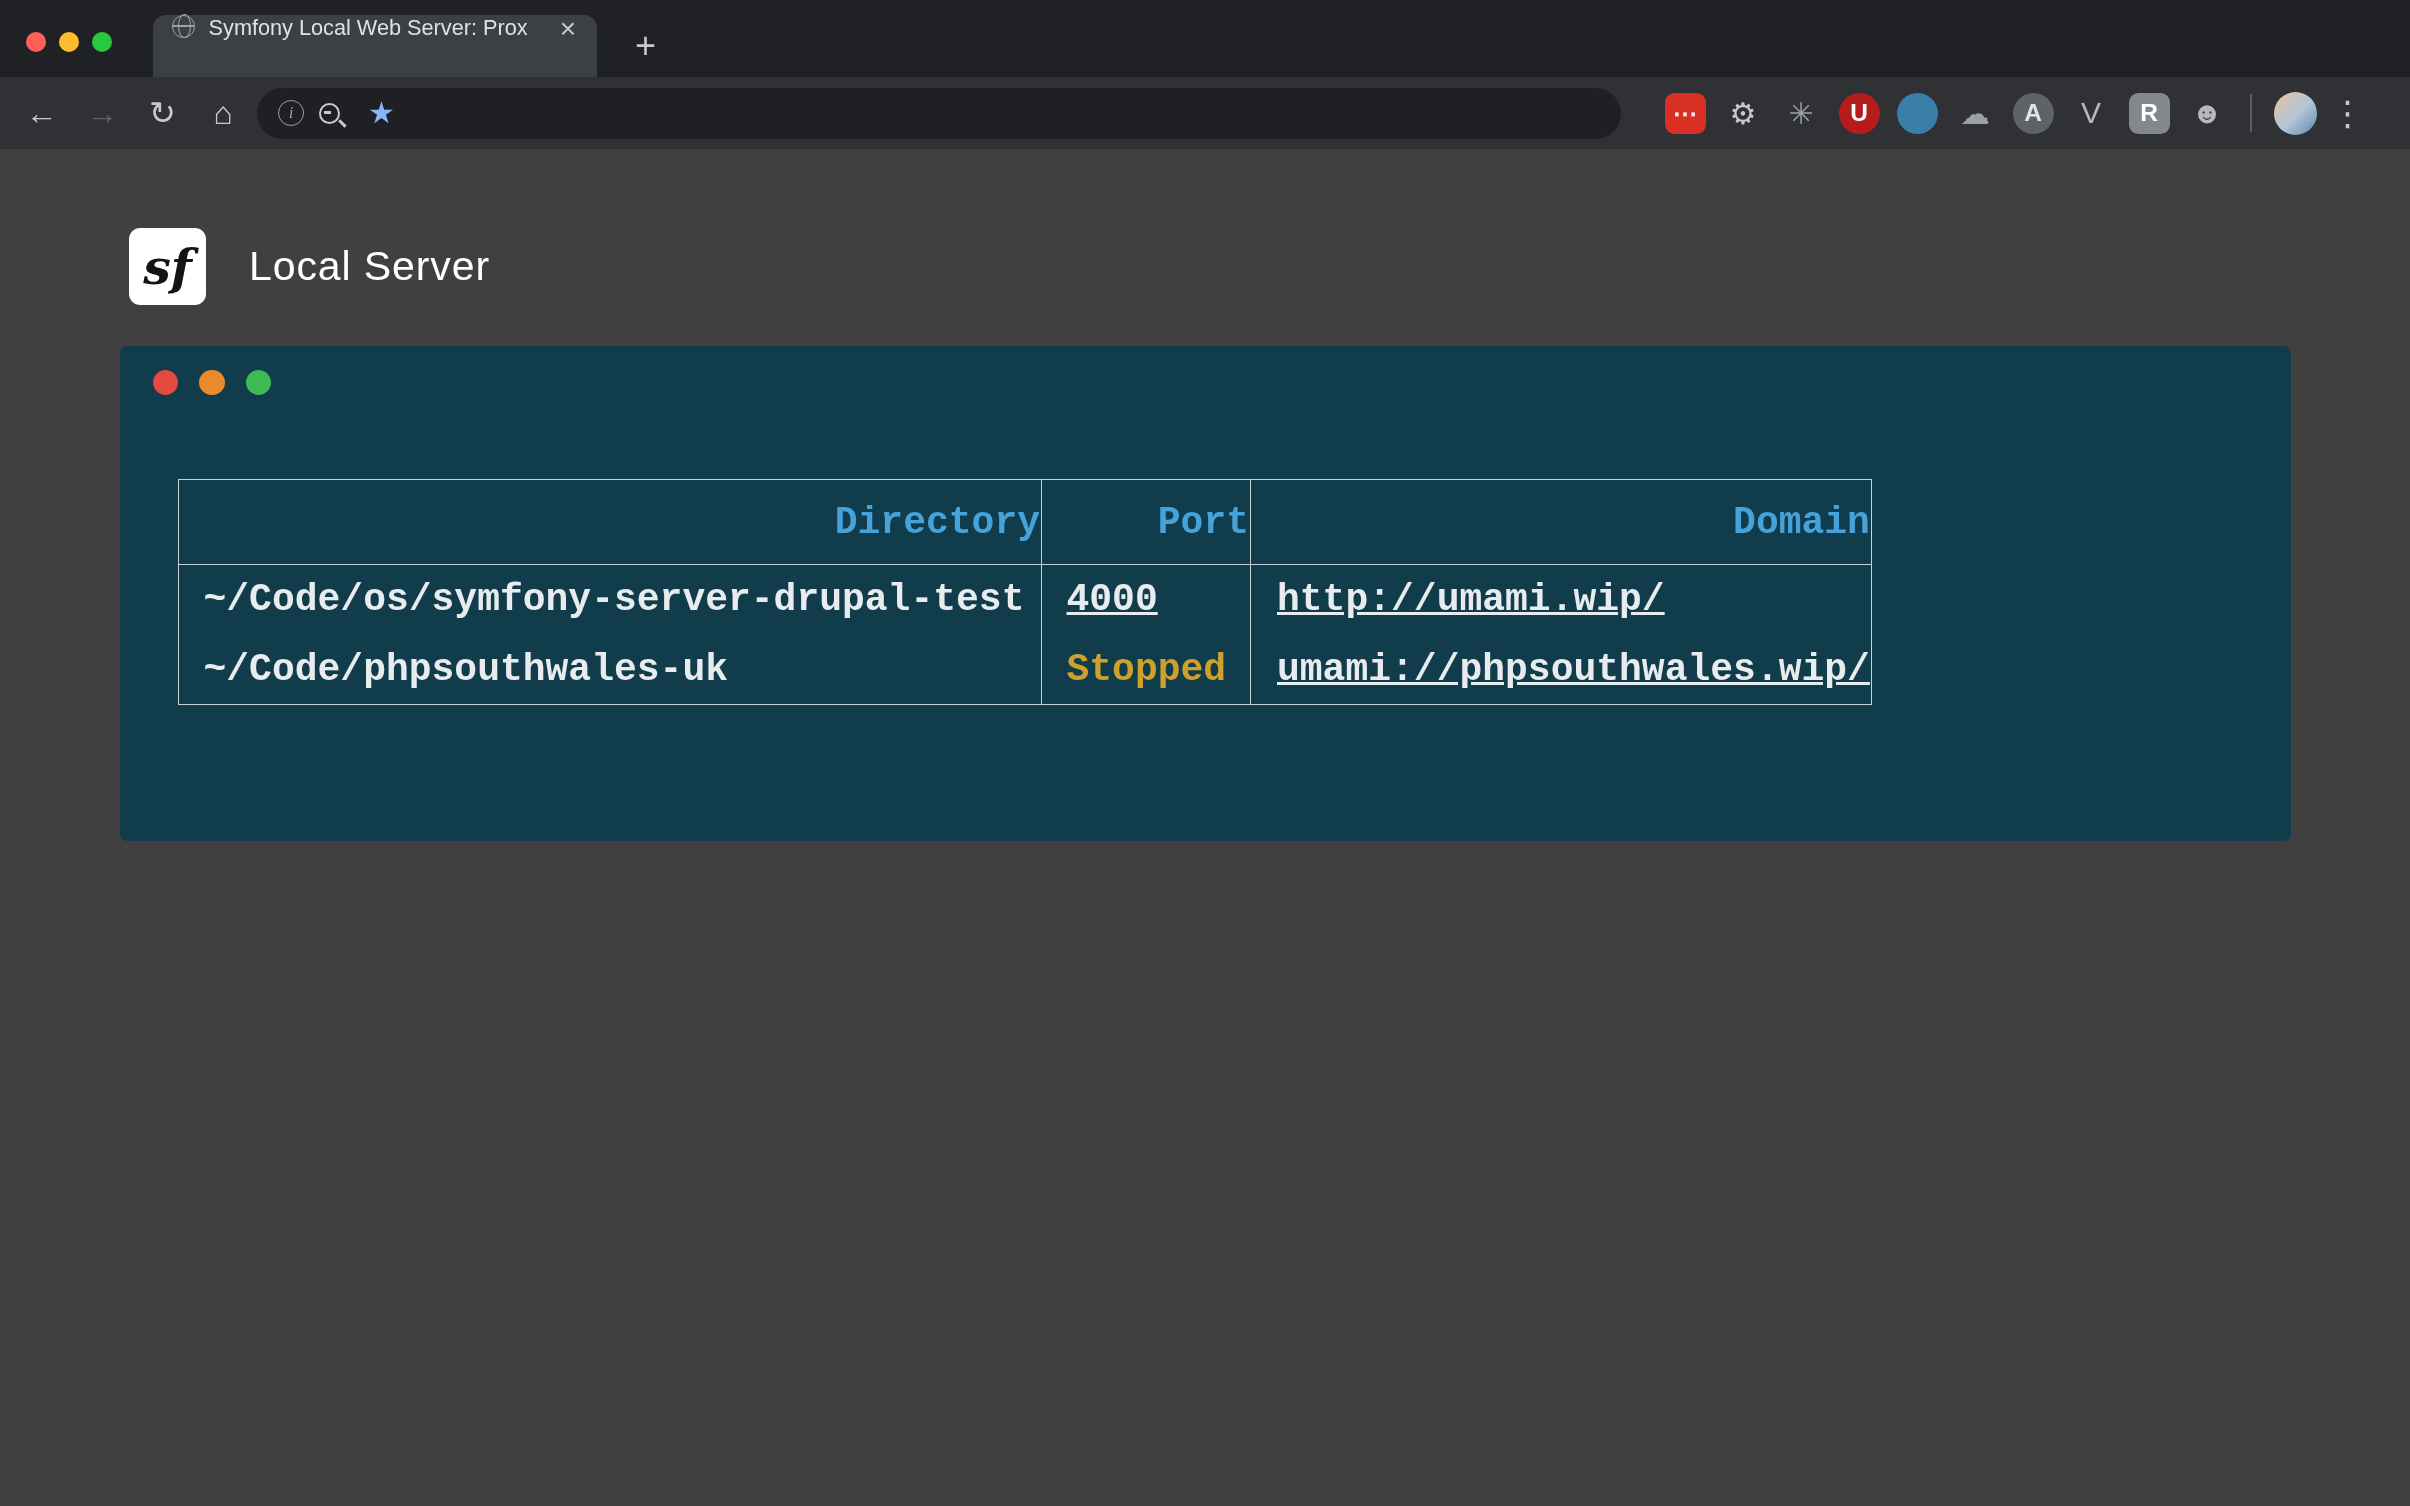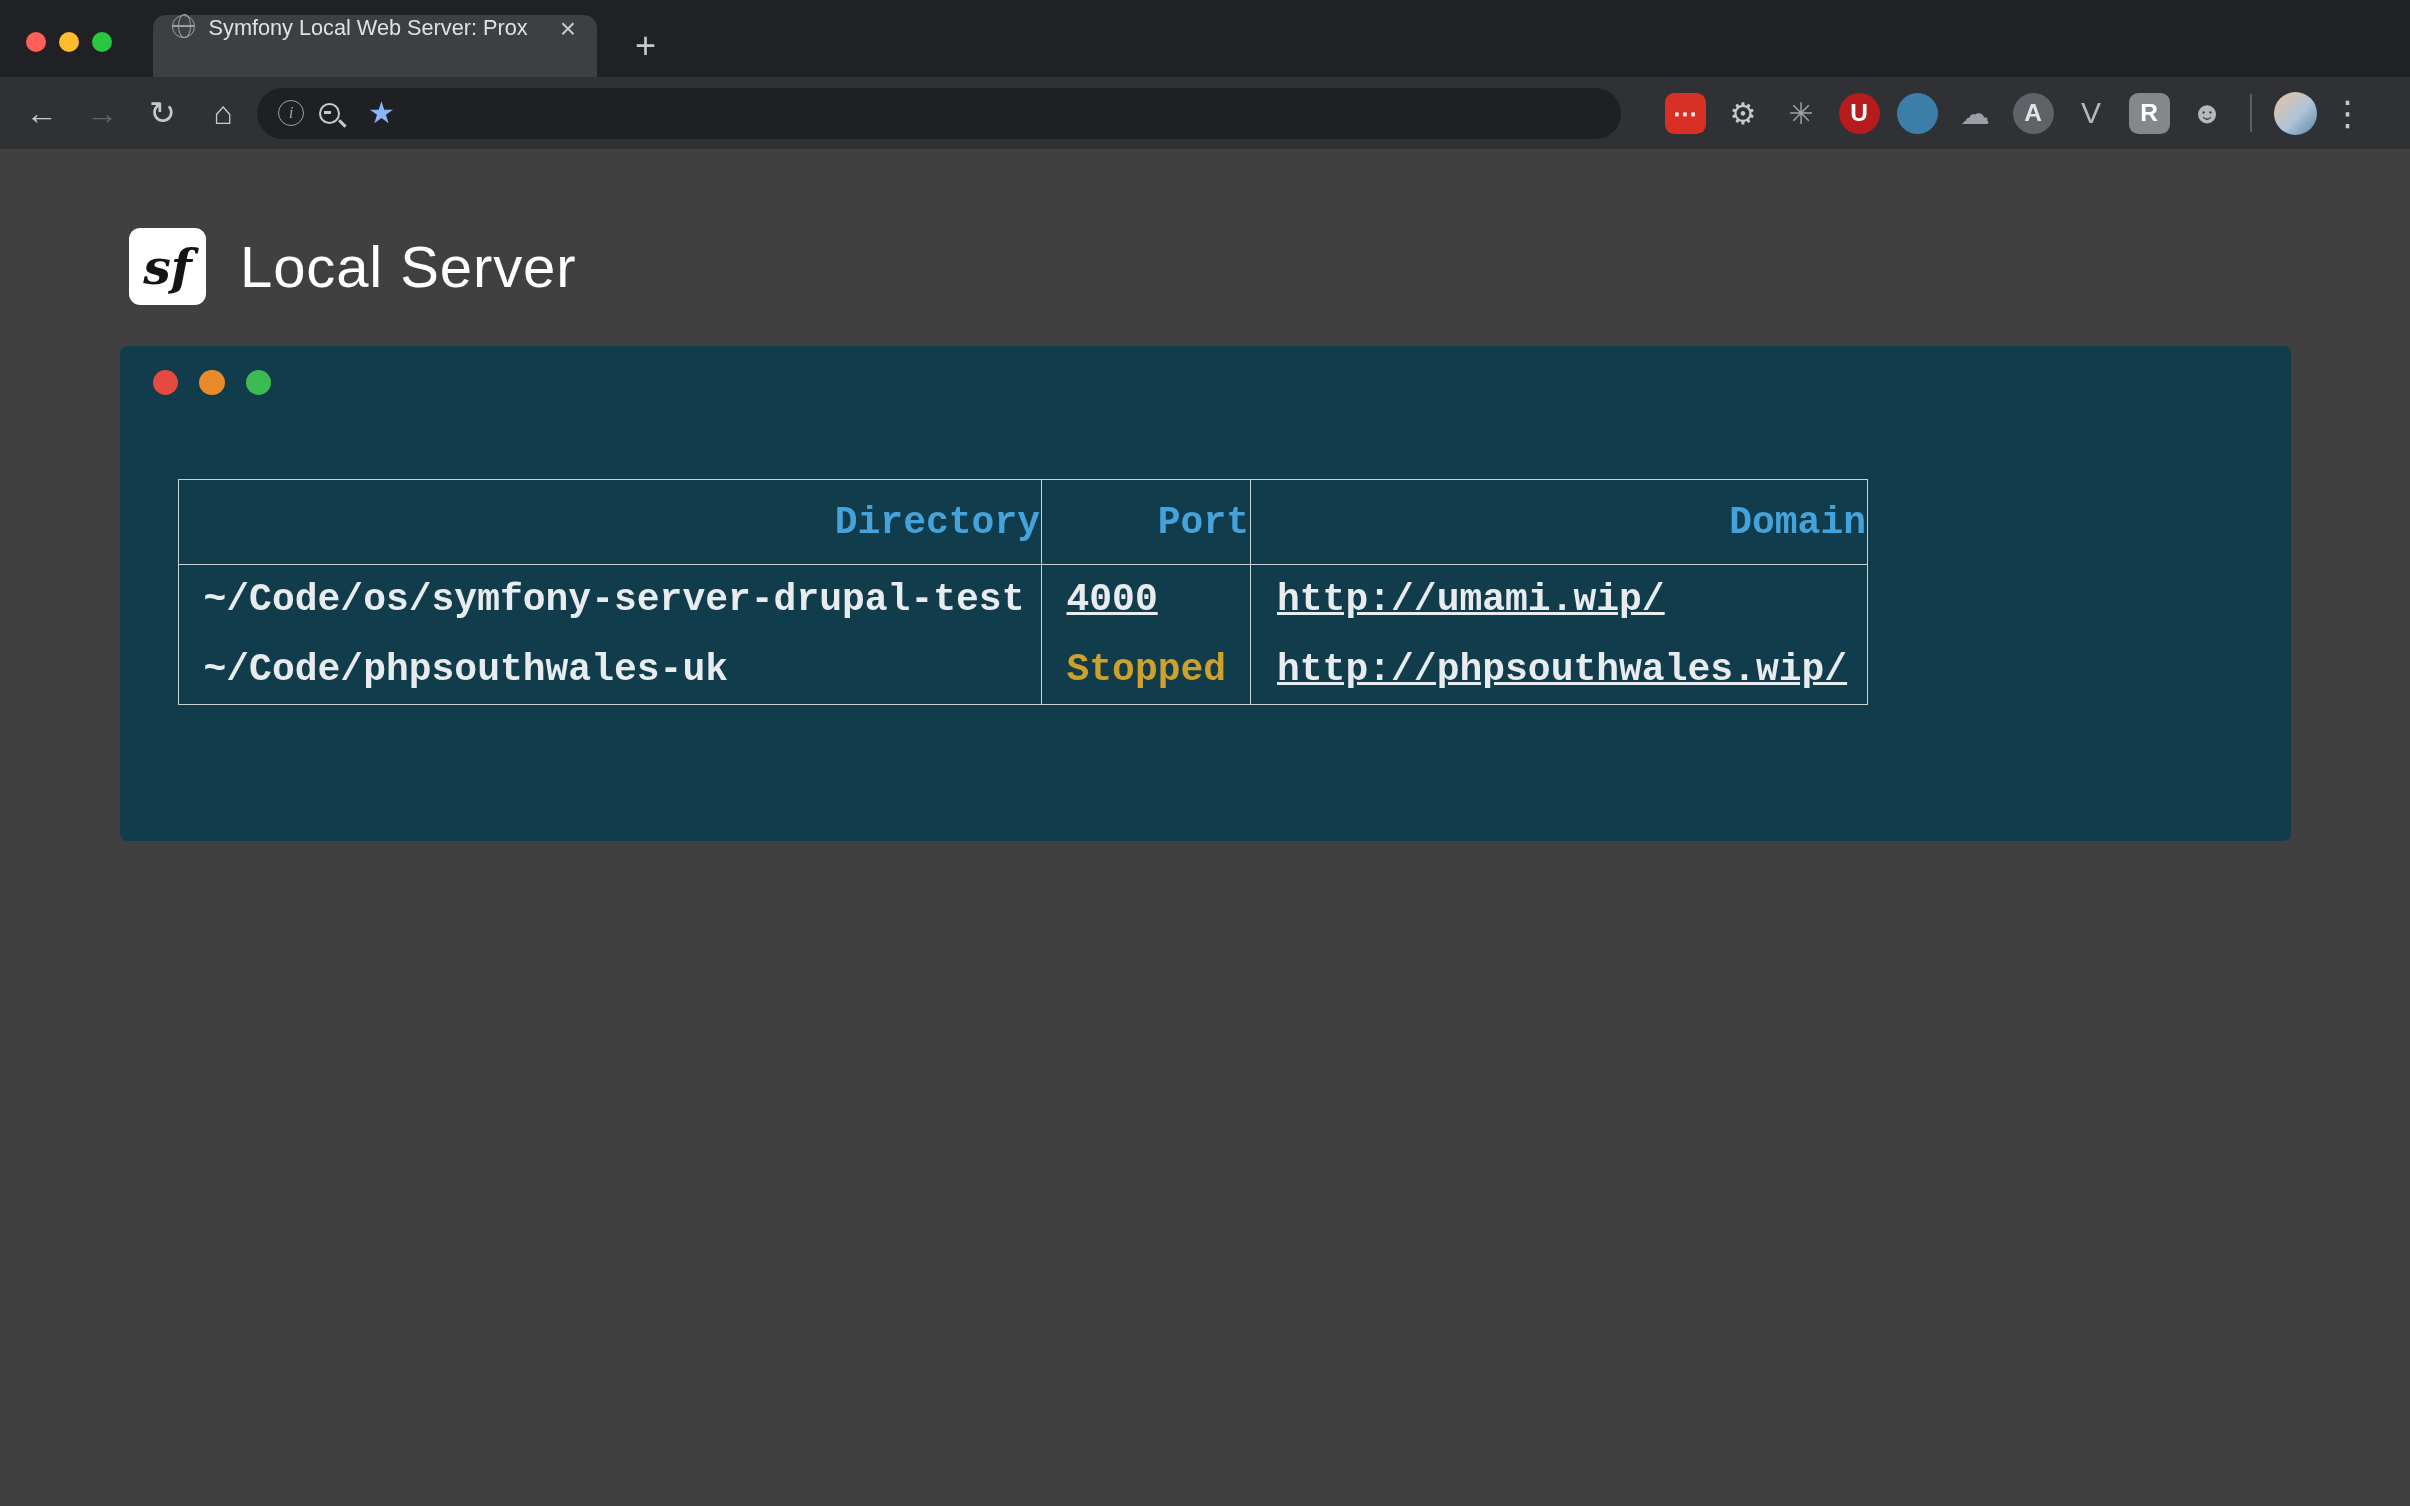--- a/index.html
+++ b/index.html
@@ -33,21 +33,21 @@
   .ext.plain{background:transparent !important;font-size:30px;font-weight:normal;}
   .separator{width:1.9px;height:38px;background:#5a5d61;margin:0 15px;}
   .avatar{width:43px;height:43px;border-radius:50%;background:linear-gradient(135deg,#e8c39e 0%,#b0c4d8 55%,#5b86a8 100%);flex:none;}
   .kebab{width:45px;text-align:center;font-size:34px;color:#c7c9cc;}
 
   
   .page{position:relative;width:2411px;height:1358px;background:#0d3240;}
   .brand{position:absolute;left:129px;top:79px;display:flex;align-items:center;gap:30px;}
   .logo{width:77px;height:77px;background:#ffffff;border-radius:11.3px;display:flex;align-items:center;justify-content:center;}
   .logo span{font-family:"DejaVu Serif",serif;font-style:italic;font-weight:bold;font-size:49px;color:#141414;}
-  .page-title{margin:4px;font-size:58px;font-weight:400;color:#ffffff;letter-spacing:0.9px;}
+  .page-title{margin:13px;font-size:41px;font-weight:400;color:#ffffff;letter-spacing:0.9px;}
 
   .panel{position:absolute;left:120px;top:197px;width:2171px;height:495px;background:#113c4b;border-radius:7.5px;}
   .panel-dots{position:absolute;left:33px;top:23.5px;display:flex;gap:21px;}
   .panel-dots span{width:25.4px;height:25.4px;border-radius:50%;}
 
   .table-wrap{position:absolute;left:58px;top:133px;}
   table{border-collapse:collapse;font-family:"Liberation Mono",monospace;font-weight:bold;font-size:38px;}
   table,th{border:1.9px solid #c9d2d6;}
   th{height:85px;text-align:right;font-weight:bold;}
   td{border-left:1.9px solid #c9d2d6;border-right:1.9px solid #c9d2d6;border-top:none;border-bottom:none;height:70px;color:#e8ecee;}
@@ -136,20 +136,20 @@
         </thead>
         <tbody>
           <tr>
             <td class="dir">~/Code/os/symfony-server-drupal-test</td>
             <td class="port"><a href="#" class="portlink">4000</a></td>
             <td class="domain"><a href="#">http://umami.wip/</a></td>
           </tr>
           <tr>
             <td class="dir">~/Code/phpsouthwales-uk</td>
             <td class="port"><span style="color: rgb(205, 161, 44);">Stopped</span></td>
-            <td class="domain"><a href="#">http://phpsouthwales.wip/</a></td>
+            <td class="domain"><a href="#">umami://phpsouthwales.wip/</a></td>
           </tr>
         </tbody>
       </table>
     </div>
   </div>
 </div>
 
 
 </body></html>

